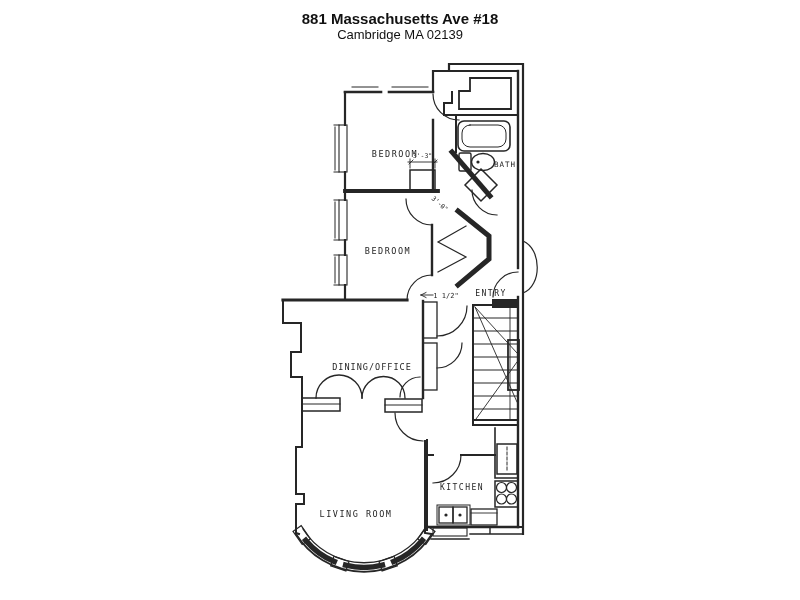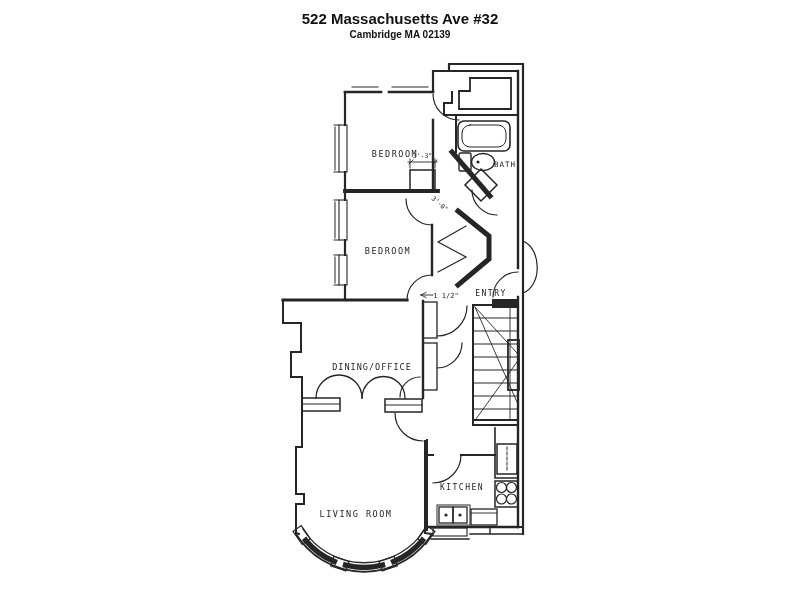--- a/index.html
+++ b/index.html
@@ -1,31 +1,31 @@
 <!DOCTYPE html>
 <html><head>
 <meta charset="utf-8">
 <style>
   html,body{margin:0;padding:0;background:#fff;}
   .page{position:relative;width:800px;height:600px;background:#ffffff;overflow:hidden;
         font-family:"Liberation Sans", sans-serif;}
   .hdr{position:absolute;top:10px;left:0;width:800px;text-align:center;color:#111;}
   .hdr .t1{font-size:15px;font-weight:bold;line-height:17px;}
-  .hdr .t2,.hdr .t3{font-size:10px;line-height:16px;font-weight:bold;}
+  .hdr .t2,.hdr .t3{font-size:13px;line-height:16px;}
   svg{position:absolute;left:0;top:0;}
   .w{stroke:#262626;fill:none;stroke-linecap:square;}
   .lbl{font-family:"DejaVu Sans Mono", monospace;fill:#1f1f1f;}
 </style>
 </head>
 <body>
 
 <div class="page">
 
   <div class="hdr">
-    <div class="t1">522 Massachusetts Ave #32</div>
+    <div class="t1">881 Massachusetts Ave #18</div>
     <div class="t2">Cambridge MA 02139</div>
   </div>
 
   <svg width="800" height="600" viewBox="0 0 800 600">
     <defs>
       <pattern id="hatch" width="4" height="4" patternUnits="userSpaceOnUse" patternTransform="rotate(45)">
         <line x1="0" y1="0" x2="0" y2="4" stroke="#3a3a3a" stroke-width="1.2"></line>
       </pattern>
     </defs>
 

